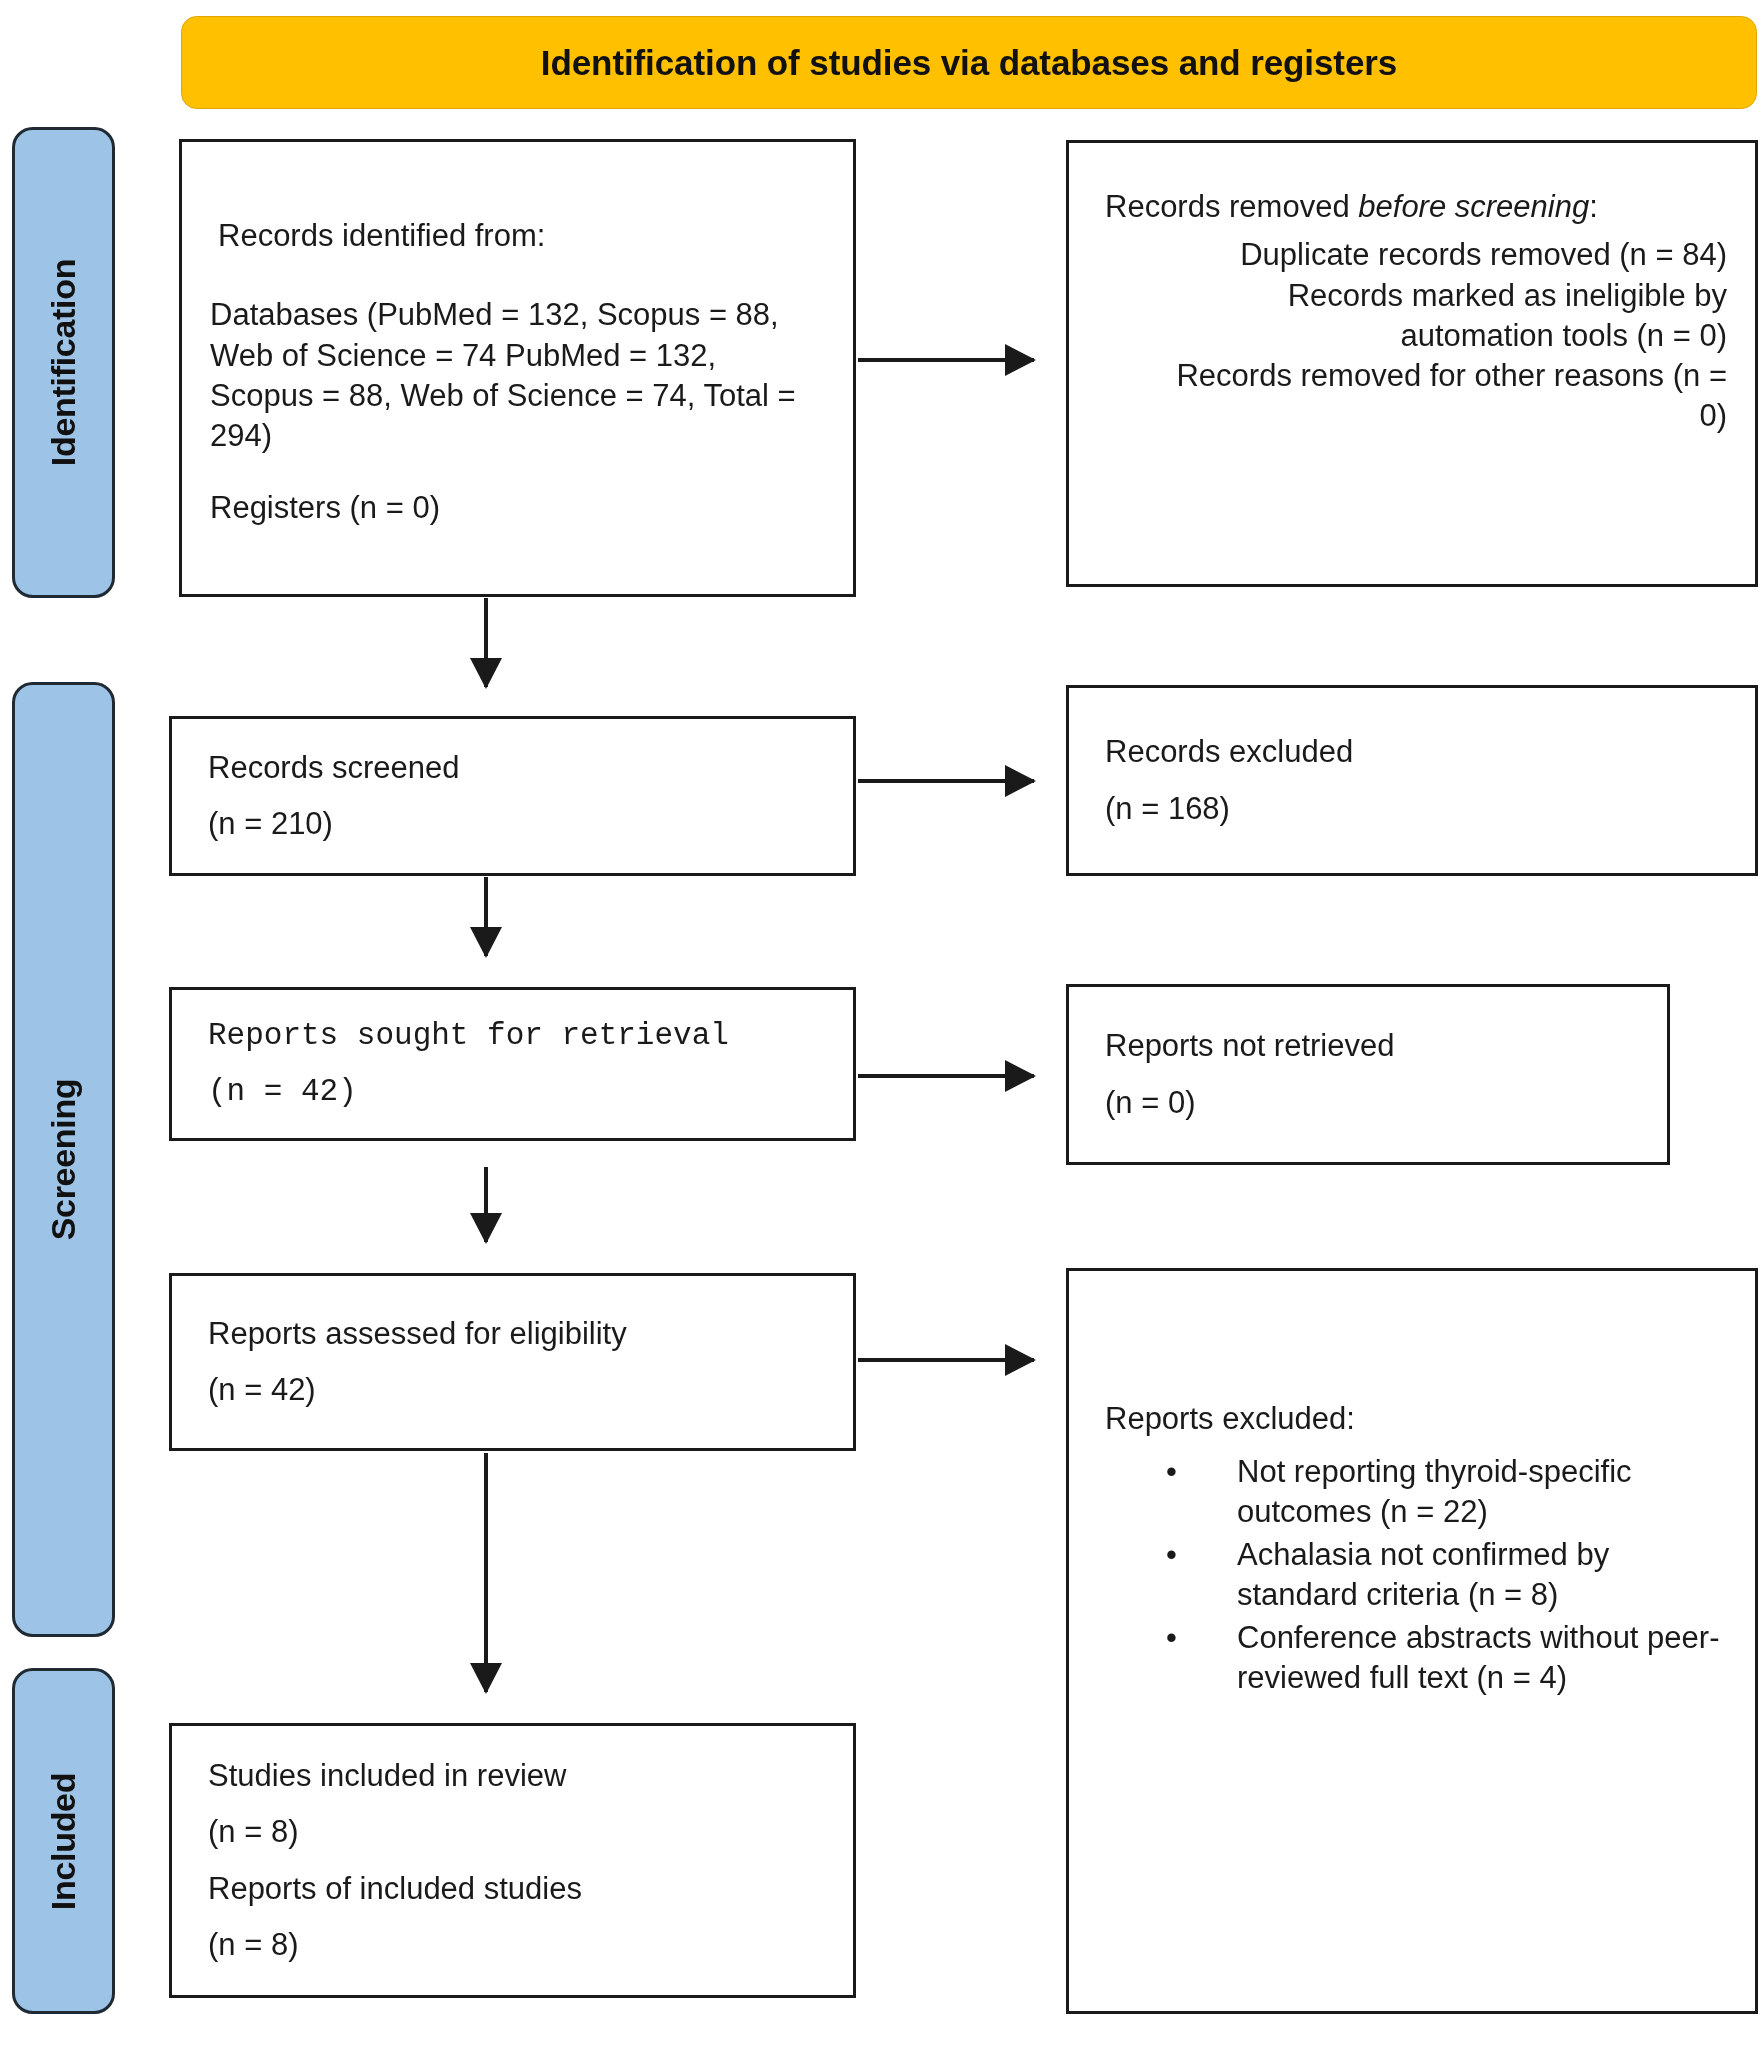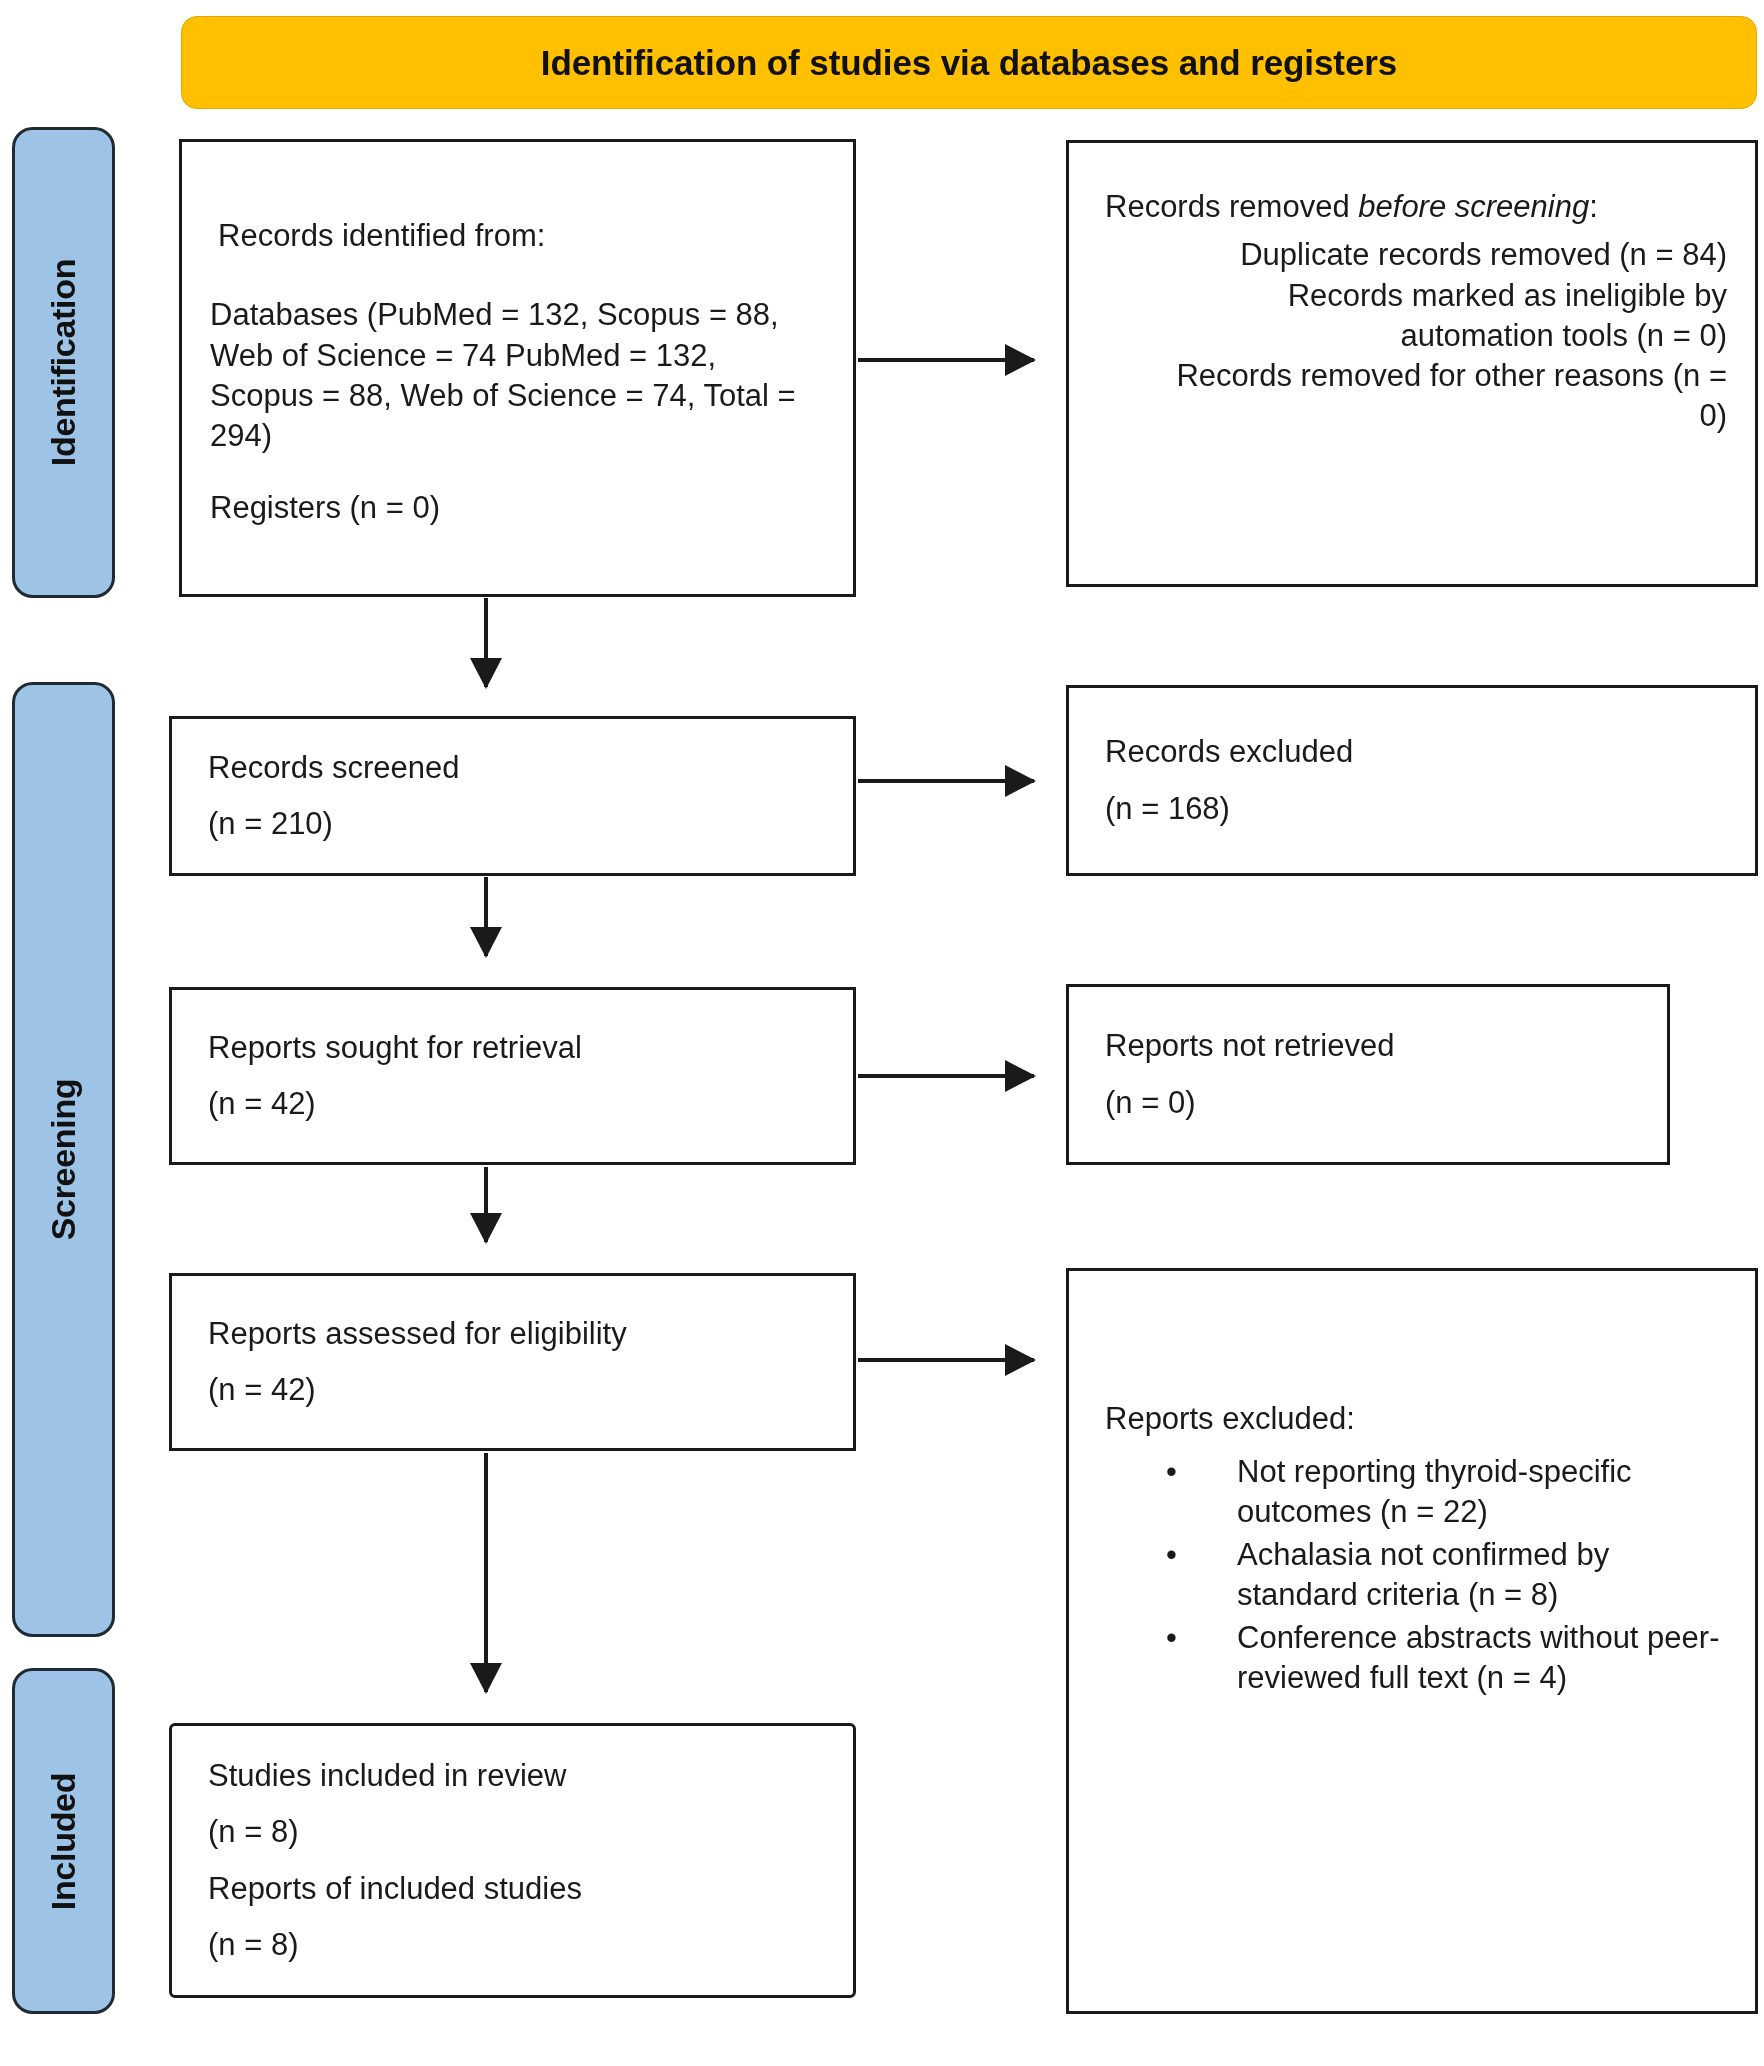--- a/index.html
+++ b/index.html
@@ -85,25 +85,25 @@
     white-space: pre-wrap;
   }
   .flow-box .box-text.lead { margin: 8px; }
   .flow-box .box-text.gap  { margin-top: 31px; }
 
   
   #box-identified       { left: 179px;  top: 139px;  width: 677px; height: 458px; }
   #box-removed          { left: 1066px; top: 140px;  width: 692px; height: 447px; padding-top: 36px; justify-content: flex-start; }
   #box-screened         { left: 169px;  top: 716px; width: 687px; height: 160px; }
   #box-excluded-1       { left: 1066px; top: 685px; width: 692px; height: 191px; }
-  #box-sought           { left: 169px;  top: 987px; width: 687px; height: 178px; }
+  #box-sought           { left: 169px;  top: 987px; width: 687px; height: 154px; font-family: Liberation Mono, monospace; }
   #box-not-retrieved    { left: 1066px; top: 984px; width: 604px; height: 181px; }
   #box-assessed         { left: 169px;  top: 1273px; width: 687px; height: 178px; }
   #box-reports-excluded { left: 1066px; top: 1268px; width: 692px; height: 746px; justify-content: flex-start; padding-top: 120px; }
-  #box-studies-included { left: 169px;  top: 1723px; width: 687px; height: 275px; border-radius: 6px; }
+  #box-studies-included { left: 169px;  top: 1723px; width: 687px; height: 275px; }
 
   
   .sub-list {
     margin: 0;
     padding: 0 0 0 48px;
     list-style: none;
   }
   .sub-list li {
     font-size: 31px;
     line-height: 1.30;

